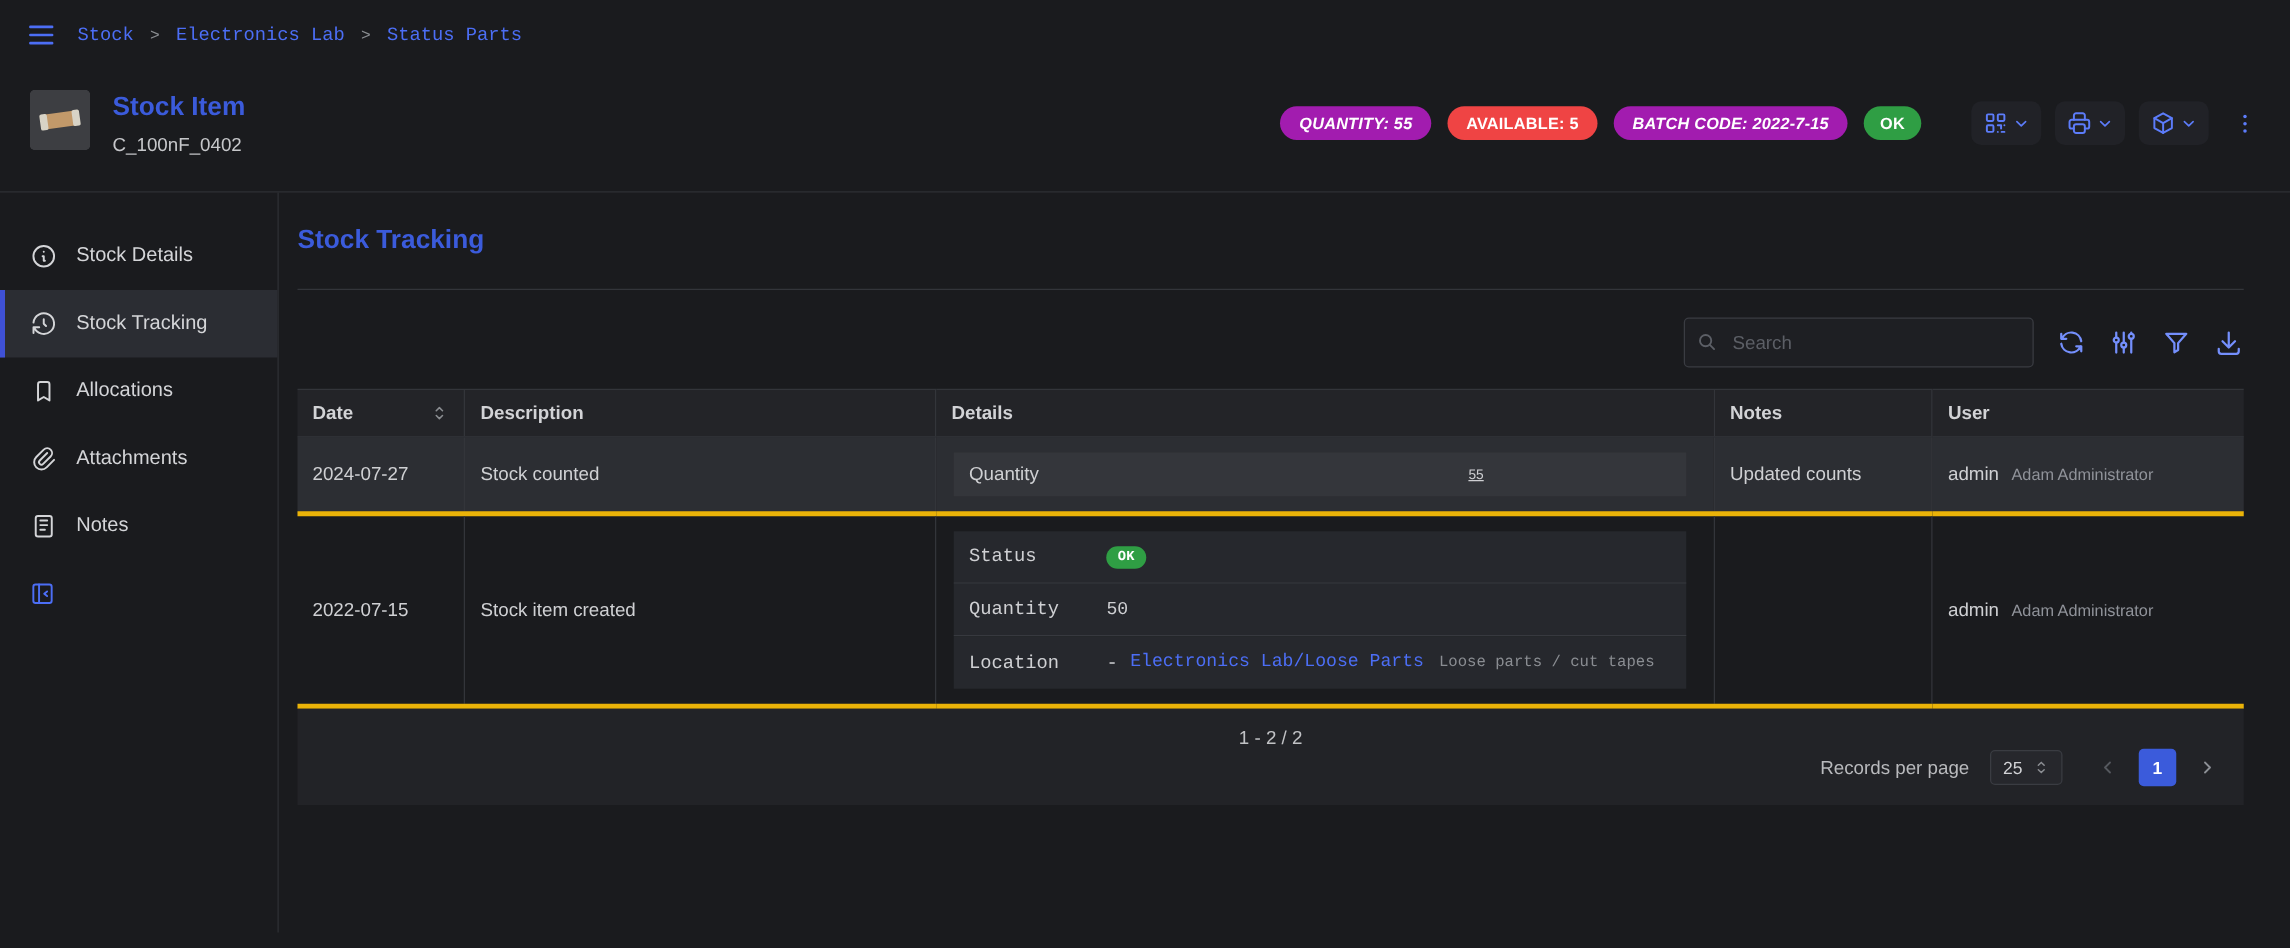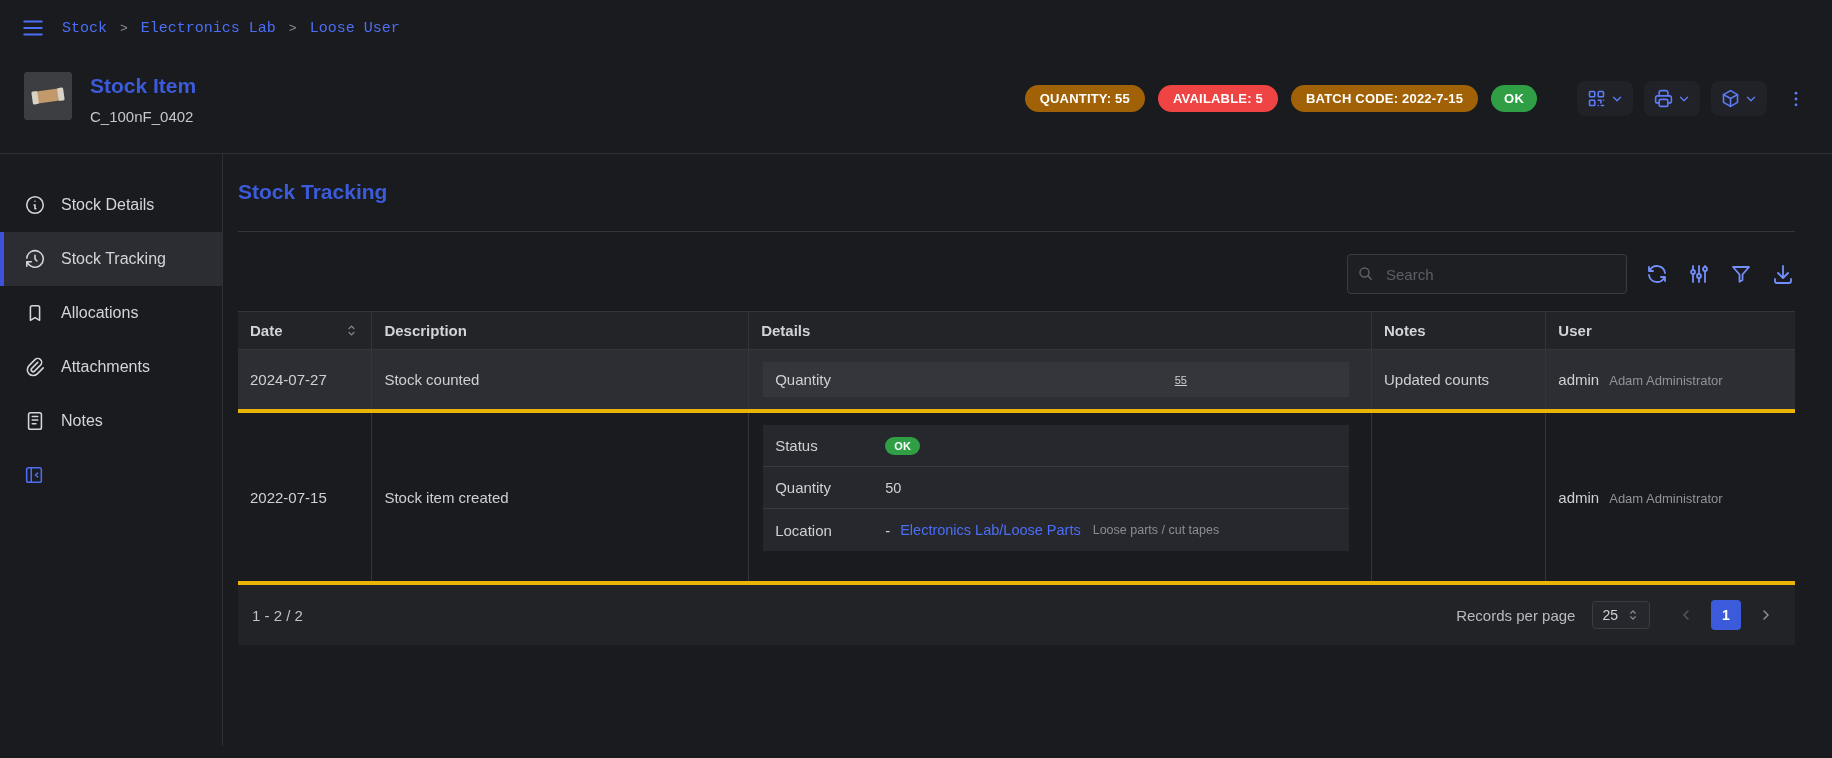--- a/index.html
+++ b/index.html
@@ -21,21 +21,21 @@
 
   
   .page-header { display:flex; align-items:flex-start; padding:16px 26px 28px 24px; border-bottom:1px solid #2e3034; }
   .thumb { width:48px; height:48px; border-radius:4px; overflow:hidden; flex:0 0 auto; background:#4b4c50; cursor:pointer; border:none; padding:0; }
   .title-block { margin-left:18px; display:flex; flex-direction:column; gap:10px; padding-top:2px; }
   .page-title { color:#3b5bdb; font-size:21px; font-weight:700; }
   .page-subtitle { color:#c6c7ca; font-size:15px; }
   .header-right { margin-left:auto; display:flex; align-items:center; margin-top:9px; }
   .badges { display:flex; align-items:center; gap:13px; }
   .badge { border-radius:15px; padding:6px 15px; color:#fff; font-weight:700; font-size:13px; letter-spacing:.2px; white-space:nowrap; }
-  .badge-blue { background:#a16207; }
+  .badge-blue { background:#a21caf;font-style:italic; }
   .badge-orange { background:#ef4444; }
   .badge-green { background:#2f9e44; padding:6px 13px; }
   .action-groups { display:flex; align-items:center; gap:11px; margin-left:40px; }
   .action-group { display:flex; align-items:center; gap:3px; background:#212227; border:none; border-radius:8px; padding:7px 9px; color:#5c7cfa; cursor:pointer; }
   .dots-btn { color:#5c7cfa; margin-left:8px; }
 
   
   .content { display:flex; height:calc(758px - 56px - 110px); }
   .sidebar { width:223px; flex:0 0 223px; border-right:1px solid #2e3034; padding-top:24px; display:flex; flex-direction:column; }
   .side-item { height:54px; display:flex; align-items:center; gap:15px; padding:0 12px 0 20px; border-left:4px solid transparent; font-size:16px; color:#d4d5d8; cursor:pointer;text-align:right; }
@@ -60,35 +60,35 @@
   th:not(:first-child), tbody td:not(:first-child) { border-left:1px solid #33353a; }
   tbody td { padding:10px 12px; vertical-align:middle; font-size:15px; color:#cfd0d3; border-bottom:4px solid #eab308; }
   tr.highlight td { background:#2c2e33; }
   .th-flex { display:flex; align-items:center; justify-content:space-between; }
   .sort-icon { color:#8a8d91; }
 
   .sub-strip { background:#34363b; display:flex; align-items:center; padding:9px 12px; margin:2px 10px 2px 2px; }
   .sub-label { width:110px; flex:0 0 110px; font-size:15px; color:#cfd0d3; }
   .sub-strip .val { margin-left:auto; padding-right:150px; font-size:11px;text-decoration:underline; }
 
-  .subtable { margin:2px 10px 20px 2px; }
+  .subtable { margin:2px 10px 2px 2px;font-family:Liberation Mono, monospace; }
   .sub-row { background:#26282d; display:flex; align-items:center; padding:10px 12px; border-bottom:1px solid #37393f; min-height:42px; }
   .sub-row:last-child { border-bottom:none; }
   .mini-badge { background:#2f9e44; color:#fff; font-size:11px; font-weight:700; padding:3px 9px; border-radius:11px; letter-spacing:.3px; }
   .sub-val { font-size:14.5px; }
   .loc-dash { margin-right:10px; }
   .loc-link { color:#4c6ef5; text-decoration:none; font-size:14.5px; cursor:pointer; }
   .loc-desc { color:#8a8d92; font-size:12.5px; margin-left:12px; }
 
   .user-cell { display:flex; align-items:baseline; gap:10px; }
   .user-name { font-size:15px; }
   .user-full { font-size:13px; color:#90939a; }
 
   
-  .table-footer { display:flex; align-items:center; background:#222327; padding:15px 14px; }
+  .table-footer { display:flex; align-items:center; background:#222327; padding:15px 14px;flex-direction:column; }
   .range { font-size:15px; }
   .footer-right { margin-left:auto; display:flex; align-items:center; gap:17px; }
   .rpp-label { color:#b9babd; font-size:15px; }
   .page-select { display:flex; align-items:center; gap:8px; border:1px solid #3a3c42; background:#26272c; border-radius:4px; padding:5px 9px; font-size:14px; color:#d2d3d6; cursor:pointer; }
   .selector-icon { color:#8a8d92; }
   .pager { display:flex; align-items:center; gap:10px; margin-left:4px; }
   .pg-btn { width:30px; height:30px; display:flex; align-items:center; justify-content:center; border-radius:4px; background:none; border:none; cursor:pointer; }
   .pg-prev { color:#55585e; }
   .pg-next { color:#8c8f95; }
   .pg-page { background:#3b5bdb; color:#fff; font-size:14px; font-weight:600; }
@@ -100,21 +100,21 @@
   <button class="iconbtn hamburger">
     <svg width="26" height="26" viewBox="0 0 24 24" fill="none" stroke="currentColor" stroke-width="2" stroke-linecap="round">
         <path d="M4 6h16M4 12h16M4 18h16"></path>
       </svg>
   </button>
   <nav class="breadcrumb">
     <a class="crumb">Stock</a>
     <span class="crumb-sep">&gt;</span>
     <a class="crumb">Electronics Lab</a>
     <span class="crumb-sep">&gt;</span>
-    <a class="crumb">Loose User</a>
+    <a class="crumb">Status Parts</a>
   </nav>
 </div>
 
 <div class="page-header">
   <button class="thumb">
     <svg width="48" height="48" viewBox="0 0 48 48">
       <rect width="48" height="48" fill="#3d3e42"></rect>
       <g transform="rotate(-8 24 24)">
         <rect x="10" y="18" width="28" height="12" rx="1.5" fill="#c2996a"></rect>
         <rect x="8" y="17.5" width="6" height="13" rx="1.5" fill="#d8d3c6"></rect>

